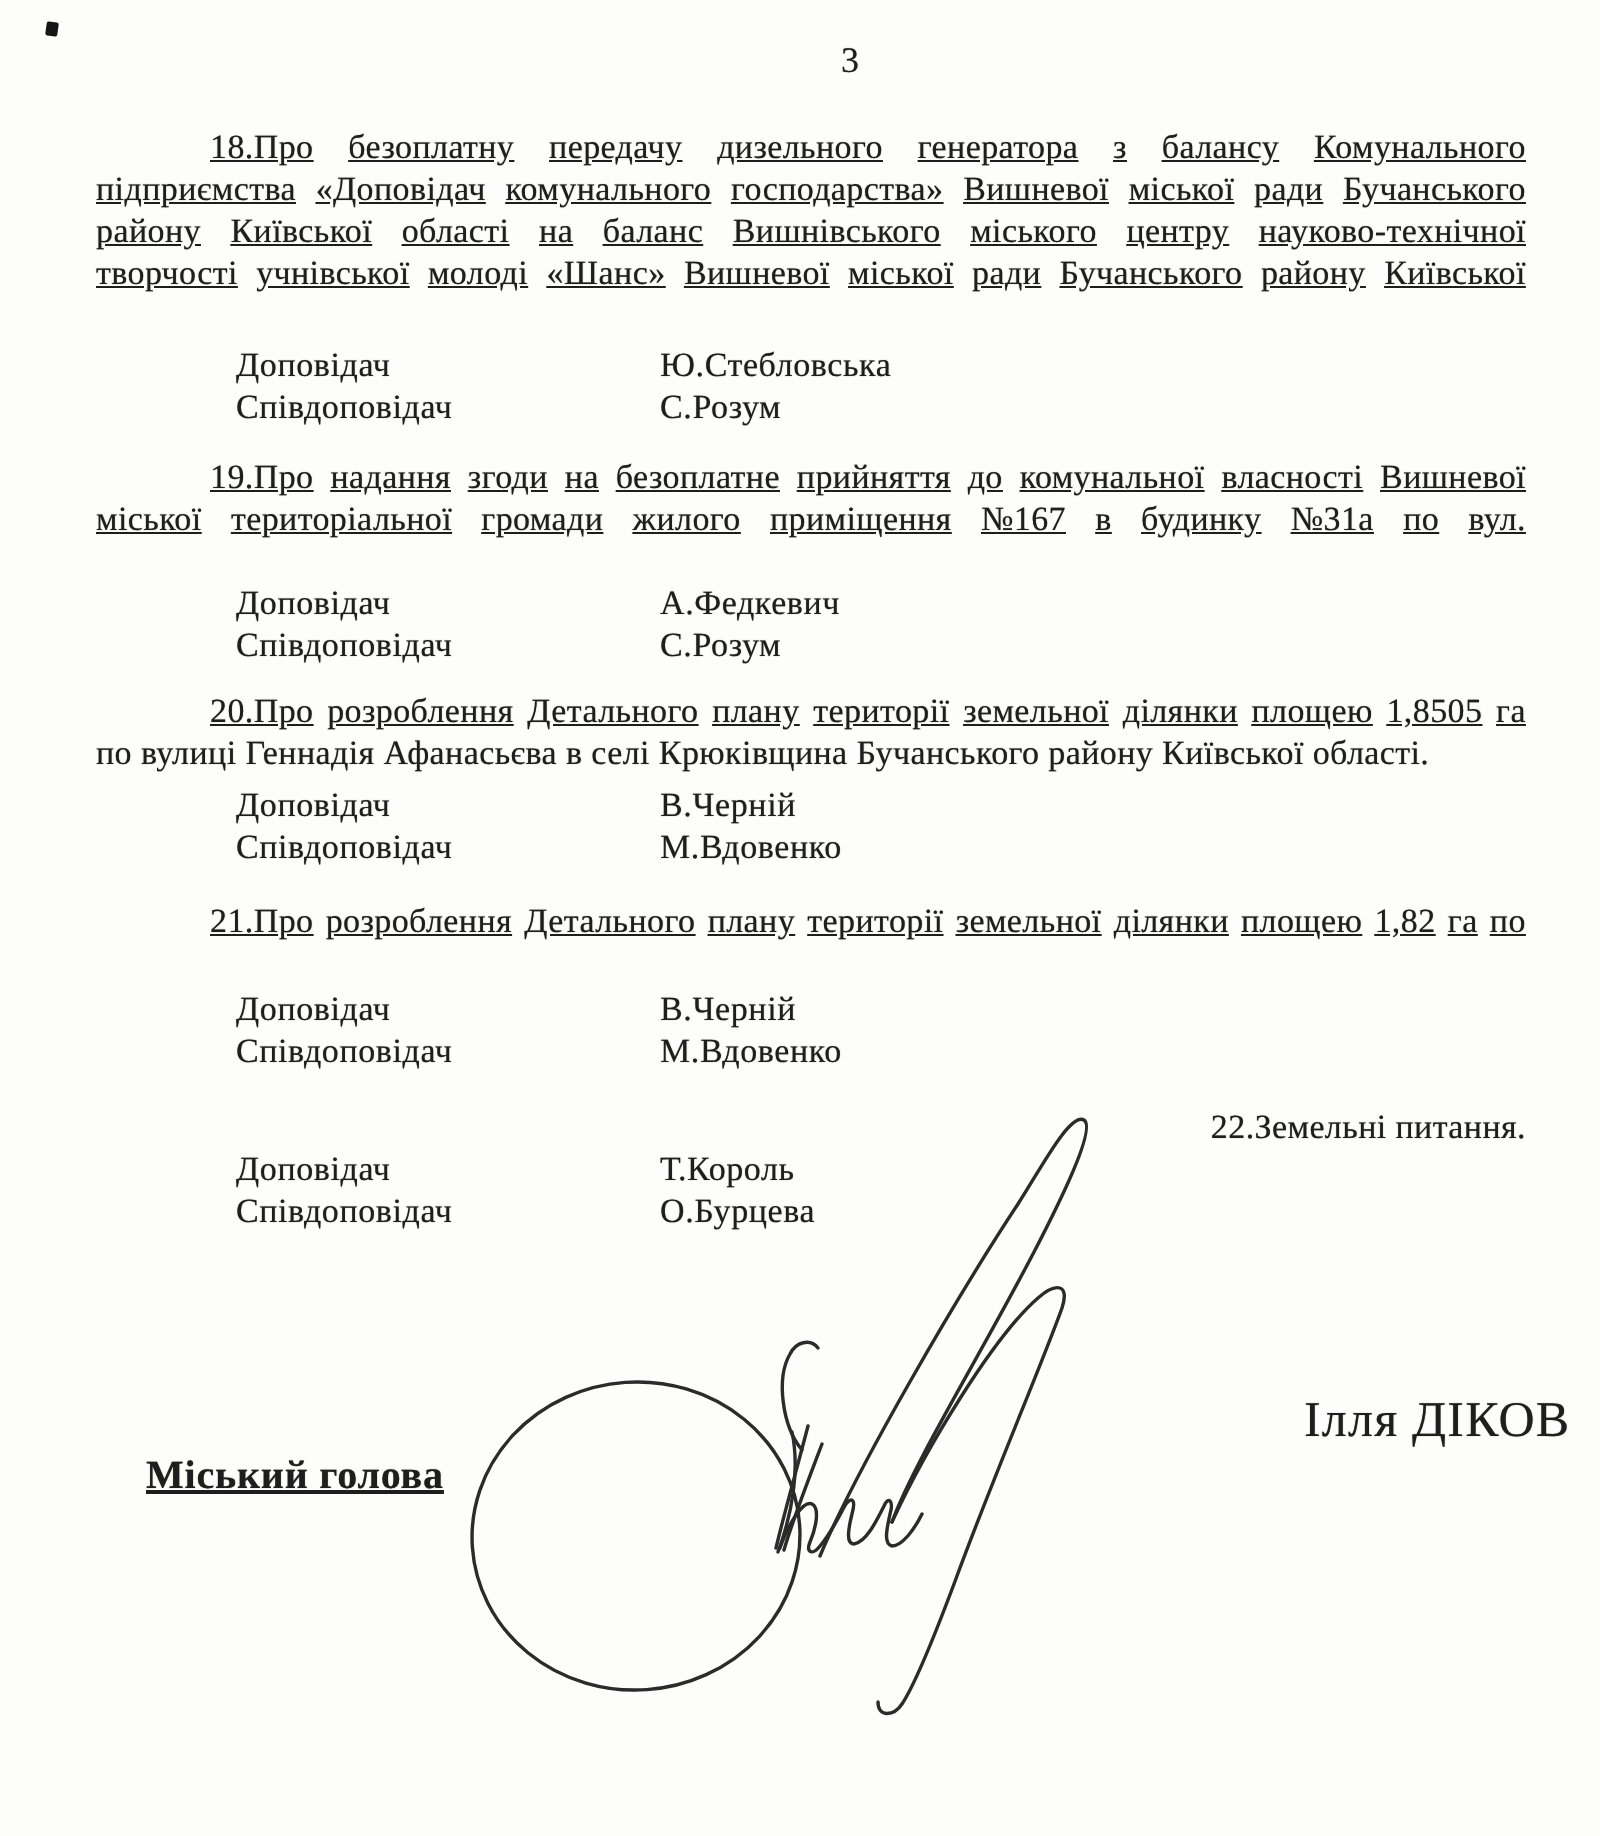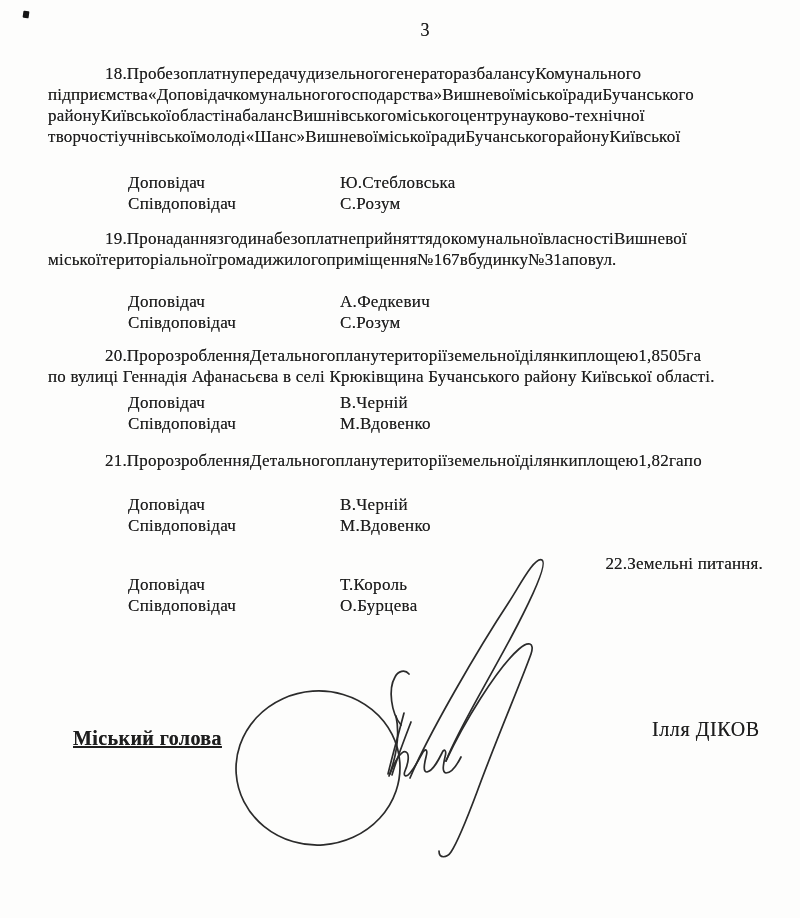--- a/index.html
+++ b/index.html
@@ -21,41 +21,41 @@
   }
   .page-number{
     position:absolute;top:20px;left:400px;width:50px;
     text-align:center;font-size:18px;
   }
   .para{
     position:absolute;left:48px;width:715px;
     font-size:17px;letter-spacing:0.2px;
   }
   .jline{
-    display:flex;
-    height:21px;line-height:21px;white-space:nowrap;
+    display:flex;justify-content:space-between;
+    height:21px;line-height:21px;white-space:nowrap;text-decoration:underline;
   }
   .pline{
     height:21px;line-height:21px;white-space:pre-wrap;
   }
   .findent{padding-left:57px;}
   .indent-lg .findent{padding-left:77px;text-align:right;}
   .speaker-row{
     position:absolute;left:118px;height:21px;line-height:21px;
     font-size:17px;letter-spacing:0.3px;white-space:nowrap;
   }
-  .role{display:inline-block;width:212px;margin-left:10px;}
+  .role{display:inline-block;width:212px;}
   .sig{position:absolute;left:225px;top:545px;}
   .footer-title{
     position:absolute;left:73px;top:727px;
     font-size:20px;font-weight:700;letter-spacing:0.4px;white-space:nowrap;text-decoration:underline;
   }
   .footer-name{
-    position:absolute;left:652px;top:718px;
-    font-size:20px;letter-spacing:0.6px;white-space:nowrap;
+    position:absolute;left:652px;top:697px;
+    font-size:25px;letter-spacing:0.6px;white-space:nowrap;
   }
 </style>
 </head>
 <body>
 
 <div class="page">
 
   <div class="artifact"></div>
 
   <div class="page-number">3</div>

